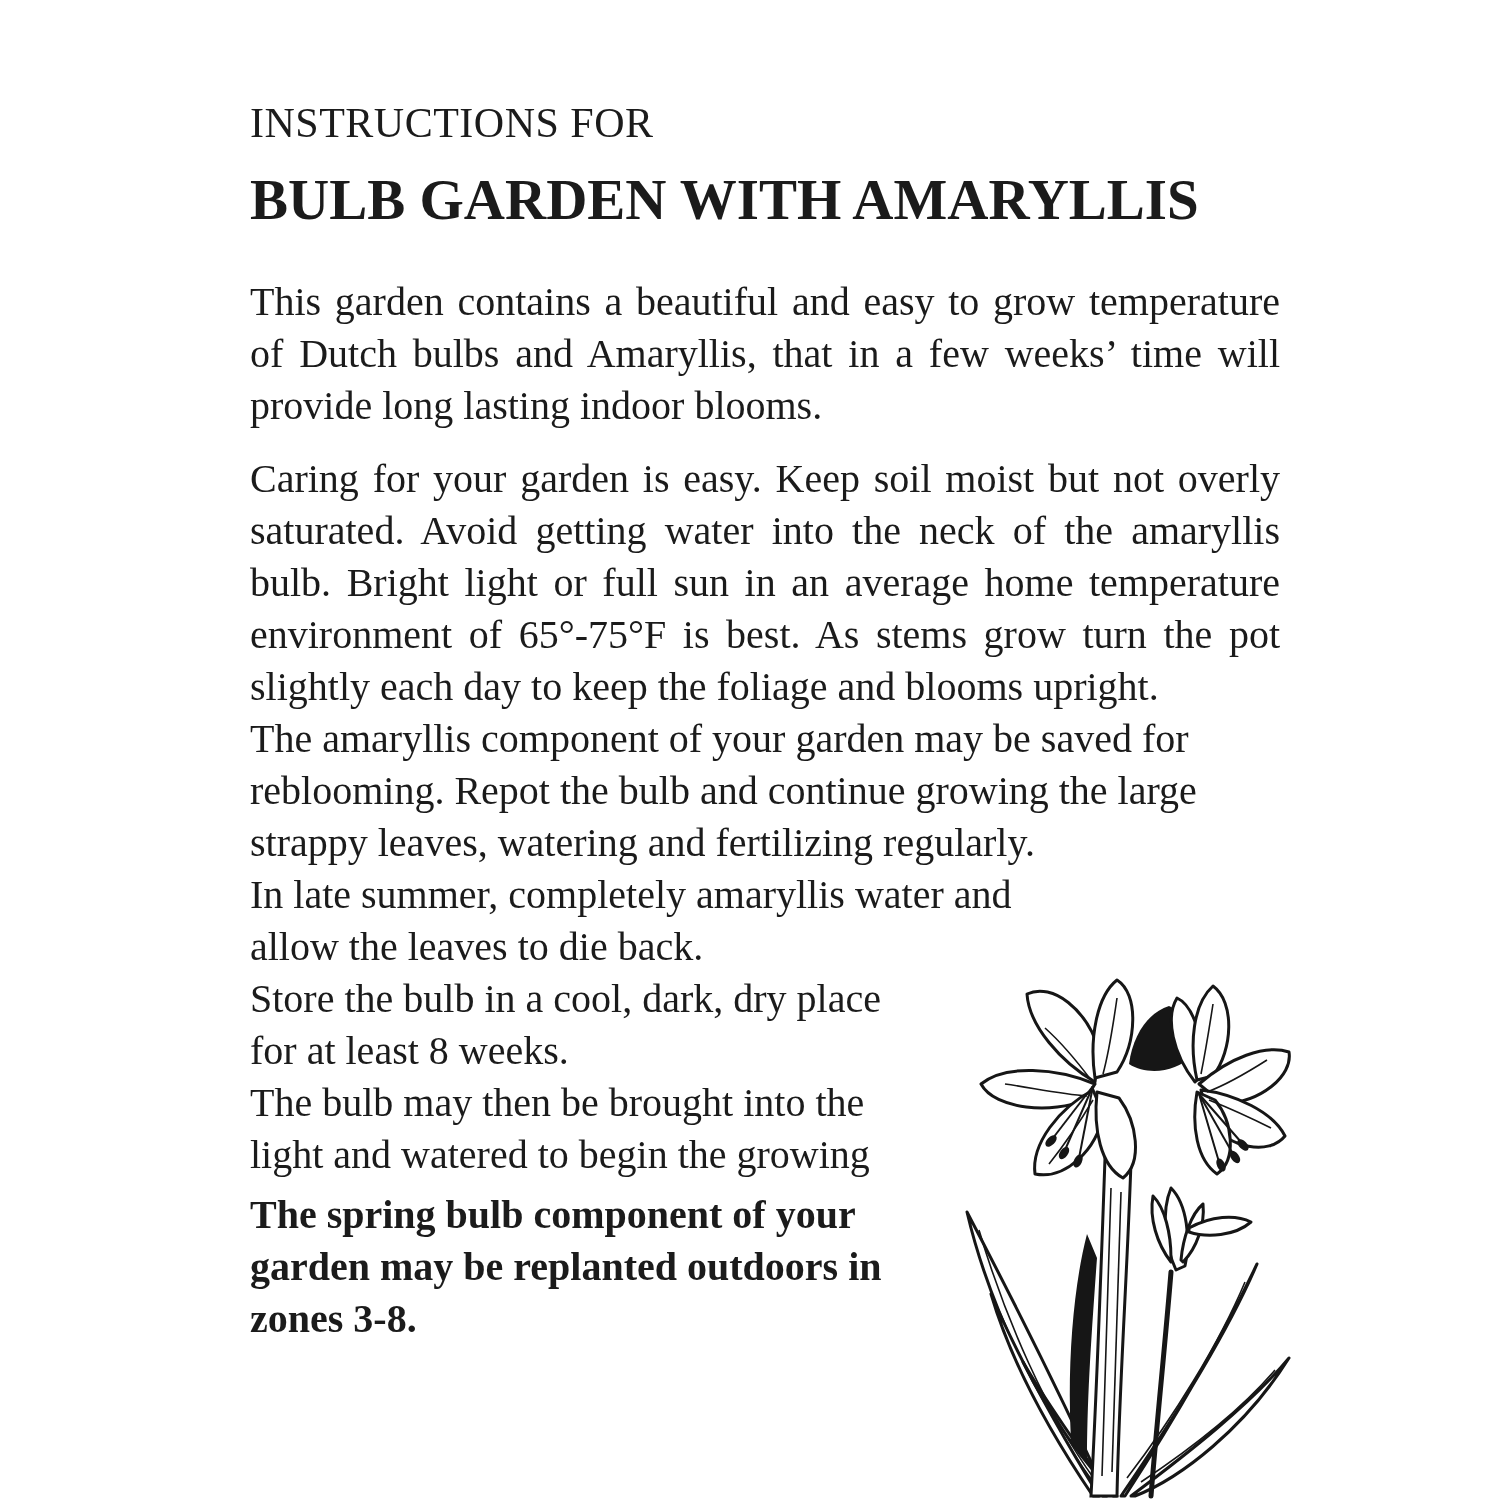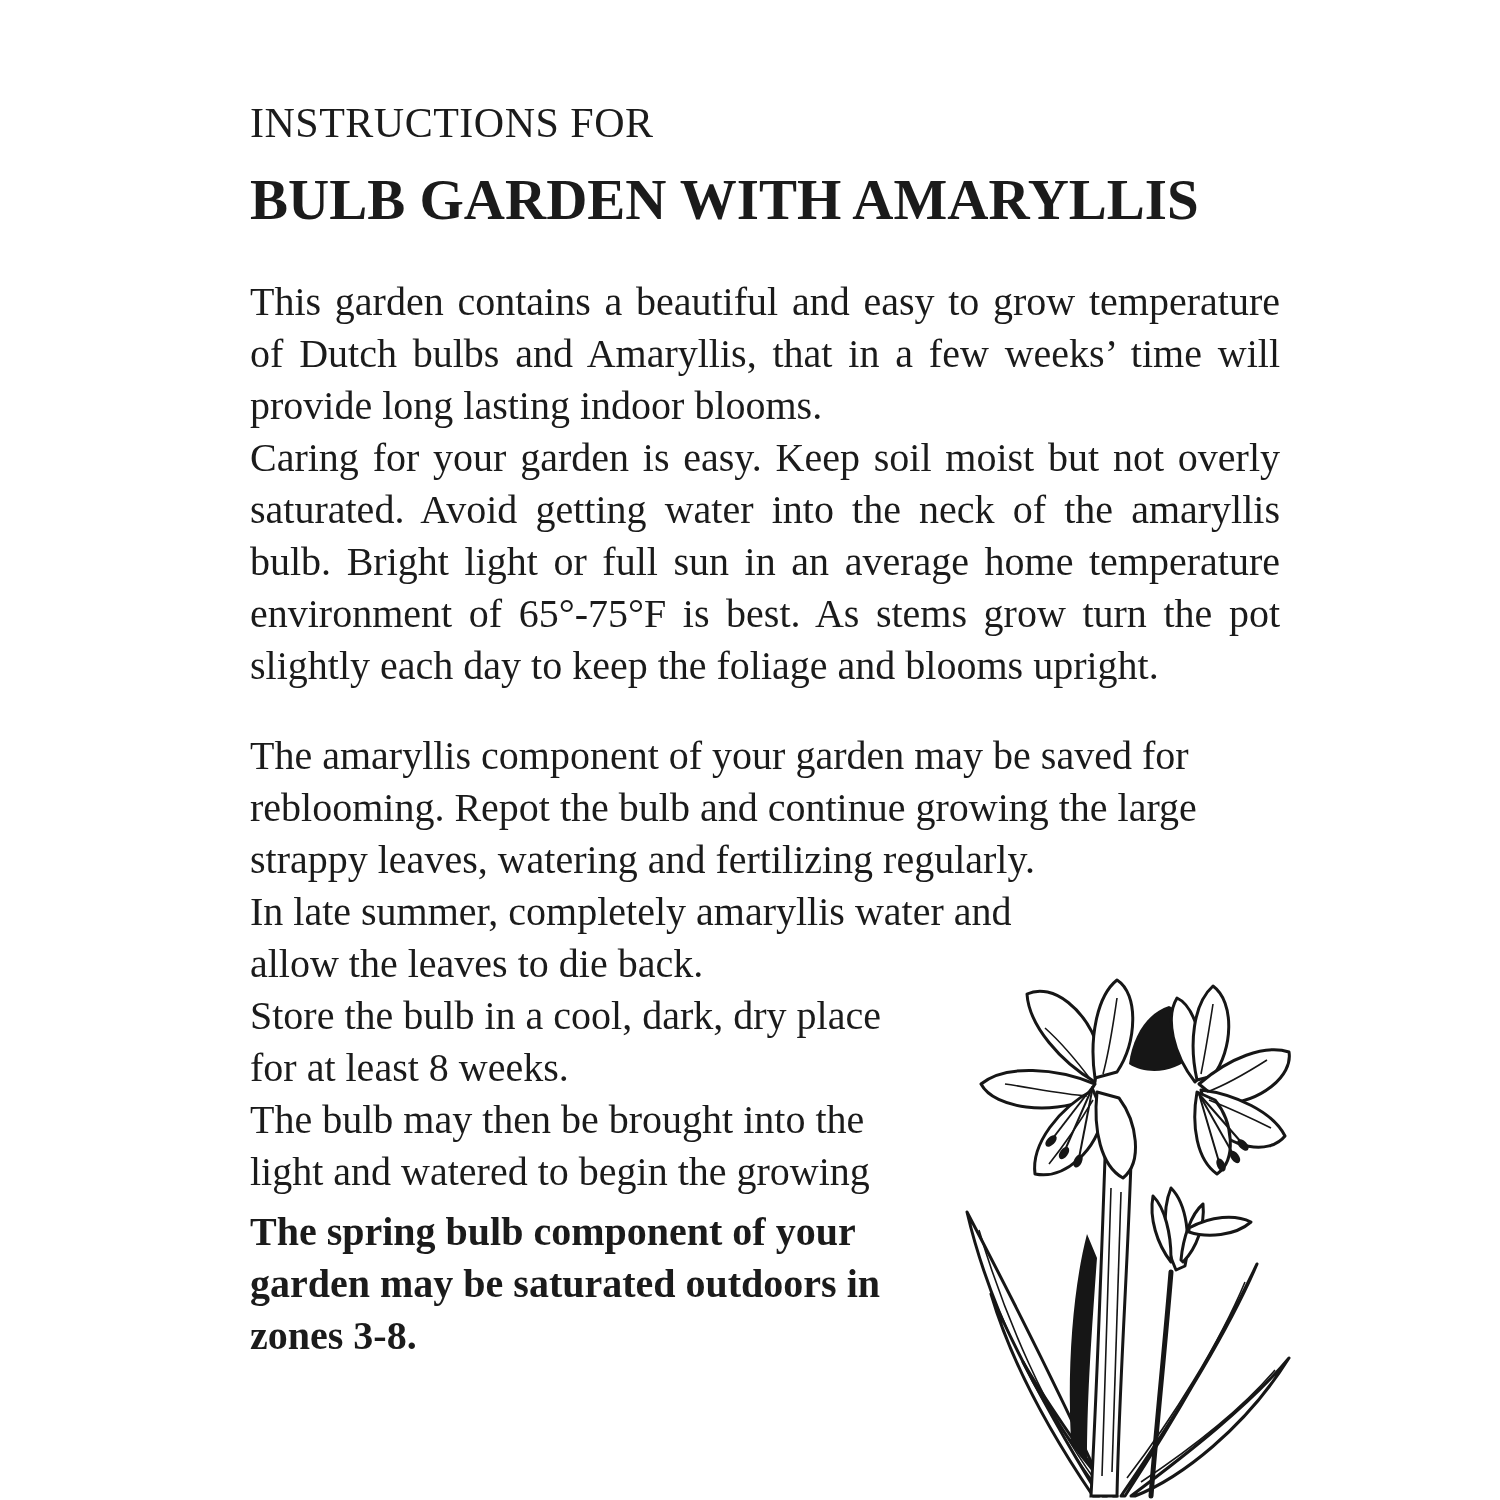--- a/index.html
+++ b/index.html
@@ -32,23 +32,22 @@
     font-weight: 700;
     white-space: nowrap;
   }
   .para {
     margin: 0;
     font-size: 40px;
     line-height: 52px;
   }
   .justify { text-align: justify; }
   .para-first  { margin-top: 46px; }
-  .para-second { }
+  .para-second { margin-top: 21px; }
   .lines {
-    margin-top: 38px;
     font-size: 40px;
     line-height: 52px;
   }
   .lines .line { white-space: nowrap; }
   .lines-spring { margin-top: 8px; font-weight: bold; }
   .illustration {
     position: absolute;
     left: 945px;
     top: 968px;
   }
@@ -74,21 +73,21 @@
       <div class="line">In late summer, completely amaryllis water and</div>
       <div class="line">allow the leaves to die back.</div>
       <div class="line">Store the bulb in a cool, dark, dry place</div>
       <div class="line">for at least 8 weeks.</div>
       <div class="line">The bulb may then be brought into the</div>
       <div class="line">light and watered to begin the growing</div>
     </div>
 
     <div class="lines lines-spring">
       <div class="line">The spring bulb component of your</div>
-      <div class="line">garden may be saturated outdoors in</div>
+      <div class="line">garden may be replanted outdoors in</div>
       <div class="line">zones 3-8.</div>
     </div>
 
   </div>
 
   <svg class="illustration" width="395" height="532" viewBox="0 0 395 532" aria-hidden="true">
 
     <g fill="#ffffff" stroke="#161616" stroke-width="3" stroke-linejoin="round" stroke-linecap="round">
       <path d="M158,528 C98,452 44,338 22,244 C66,328 120,436 162,528 Z"></path>
       <path d="M148,528 C106,466 66,394 46,326 C76,396 116,466 154,528 Z"></path>

